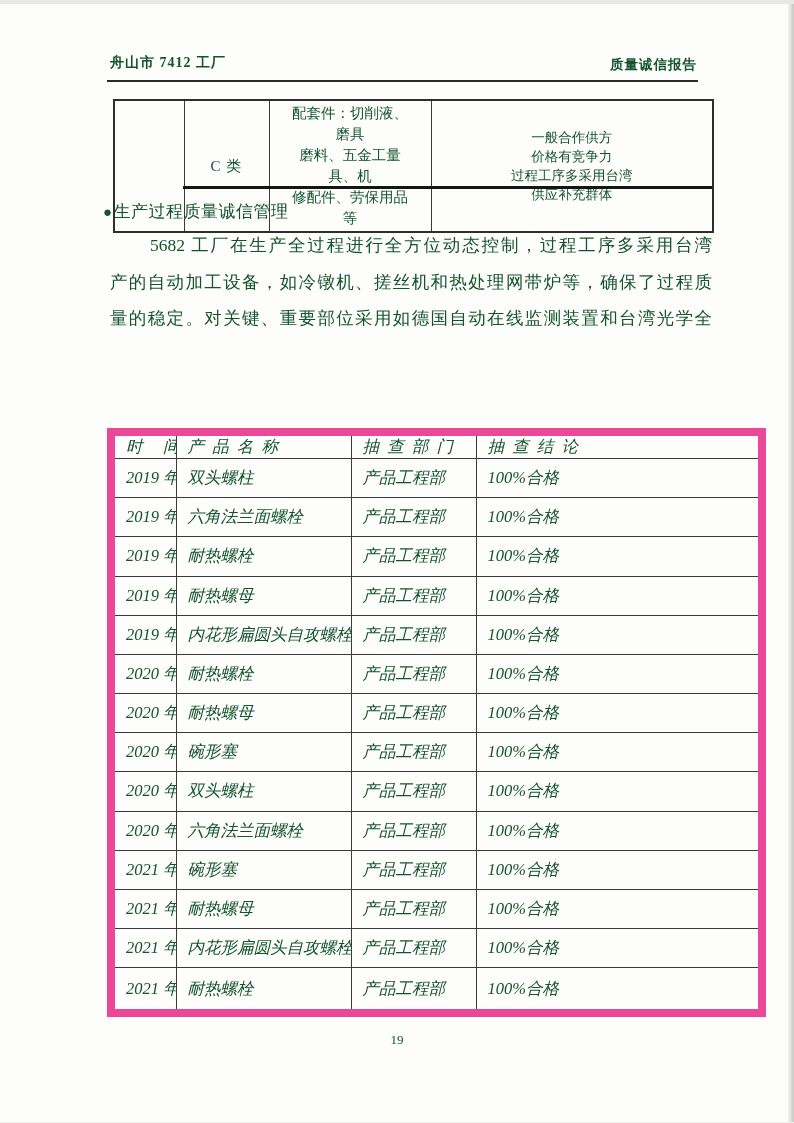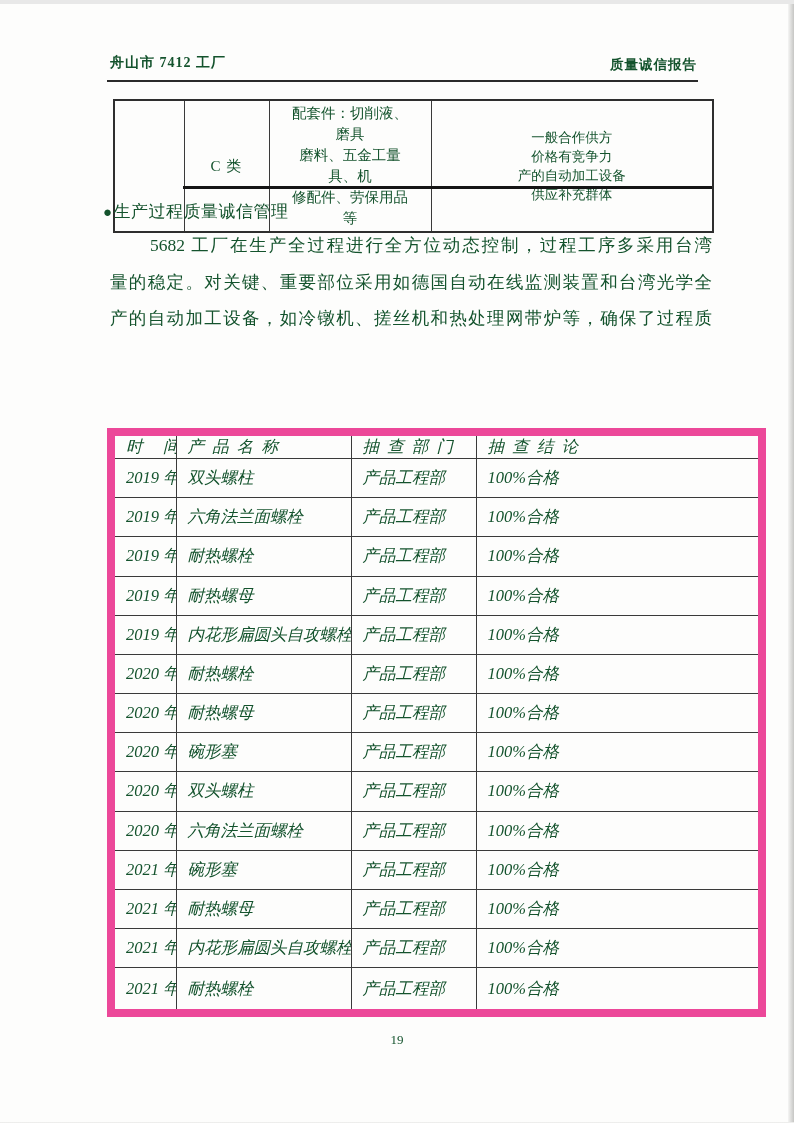--- a/index.html
+++ b/index.html
@@ -120,37 +120,37 @@
         <td></td>
         <td class="sup-class">C 类</td>
         <td class="sup-parts">
           <div>配套件：切削液、磨具</div>
           <div>磨料、五金工量具、机</div>
           <div>修配件、劳保用品等</div>
         </td>
         <td class="sup-quality">
           <div>一般合作供方</div>
           <div>价格有竞争力</div>
-          <div>产的自动加工设备</div>
+          <div>过程工序多采用台湾</div>
           <div>供应补充群体</div>
         </td>
       </tr>
     </tbody>
       </table>
   </div>
   <div class="sup-bottom-bar"></div>
 
   <div class="sec-heading">
     <span class="bullet">●</span><span>生产过程质量诚信管理</span>
   </div>
 
   <div class="para">
     <div class="pline indent">5682 工厂在生产全过程进行全方位动态控制，过程工序多采用台湾</div>
+    <div class="pline">产的自动加工设备，如冷镦机、搓丝机和热处理网带炉等，确保了过程质</div>
     <div class="pline">量的稳定。对关键、重要部位采用如德国自动在线监测装置和台湾光学全</div>
-    <div class="pline">产的自动加工设备，如冷镦机、搓丝机和热处理网带炉等，确保了过程质</div>
   </div>
 
   <div class="audit-wrap">
     <table class="audit">
       <colgroup>
           <col style="width:65px">
           <col style="width:175px">
           <col style="width:125px">
           <col style="width:286px">
         </colgroup>

